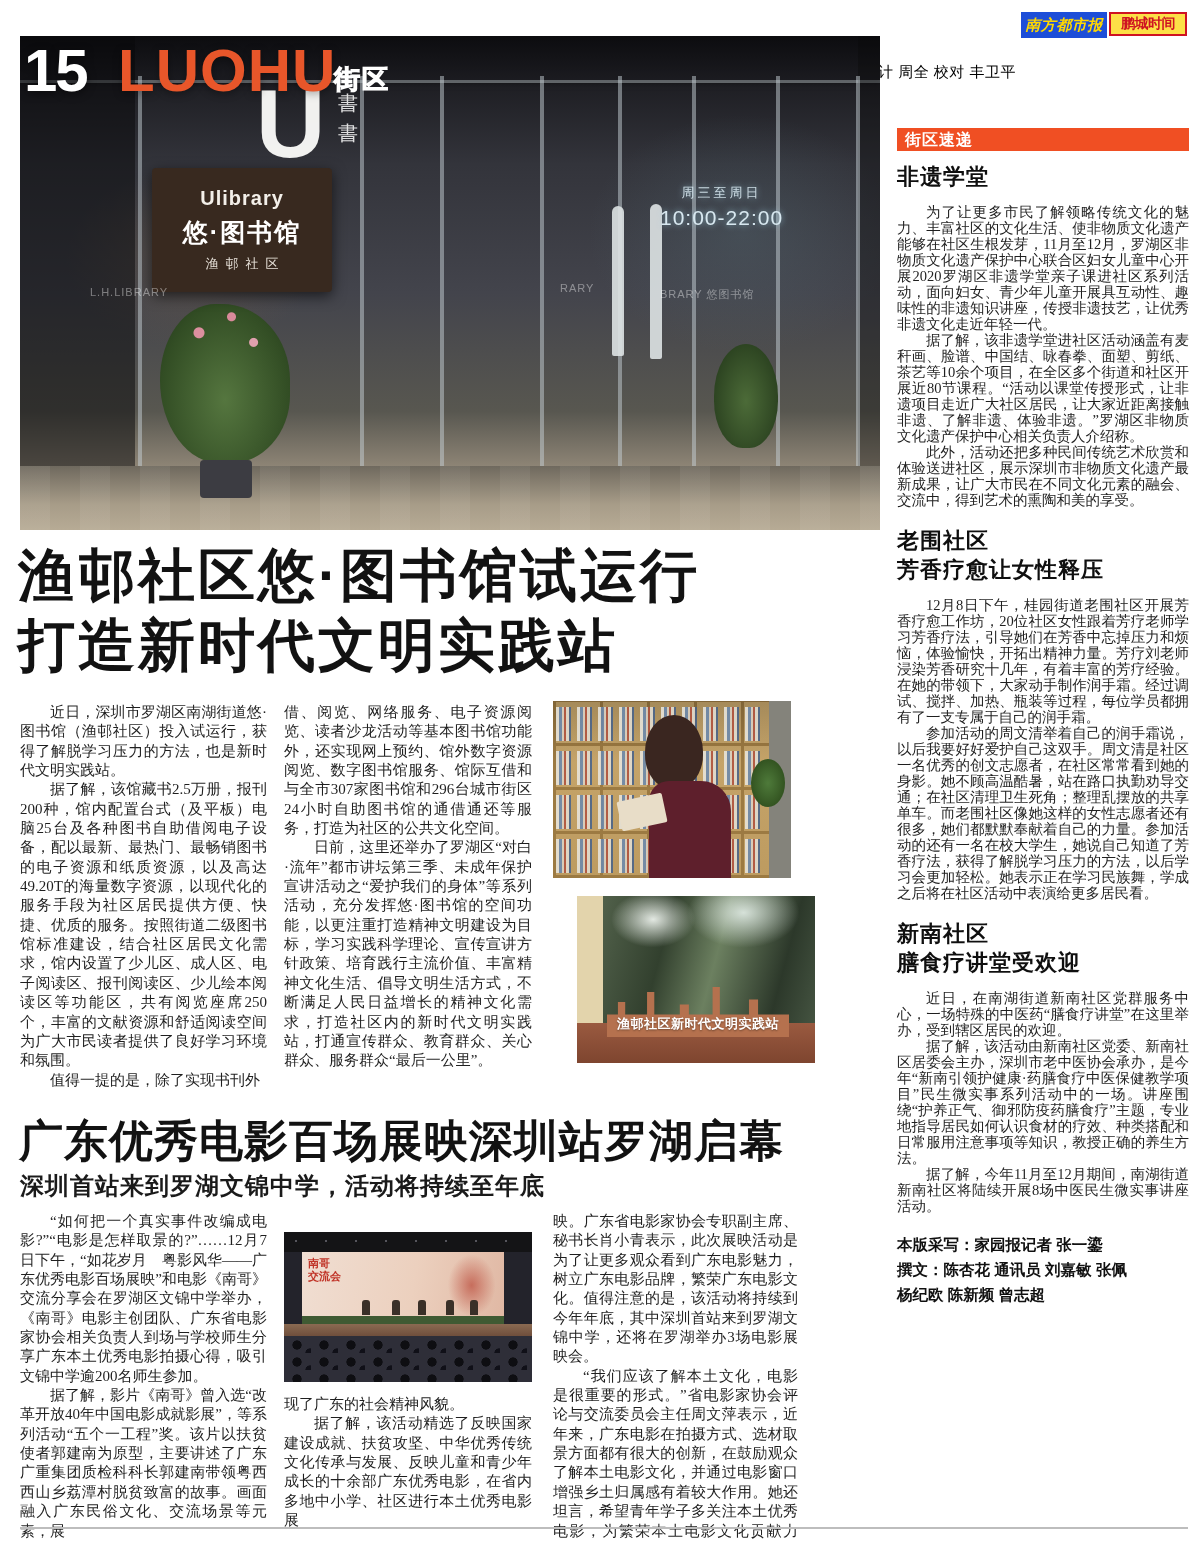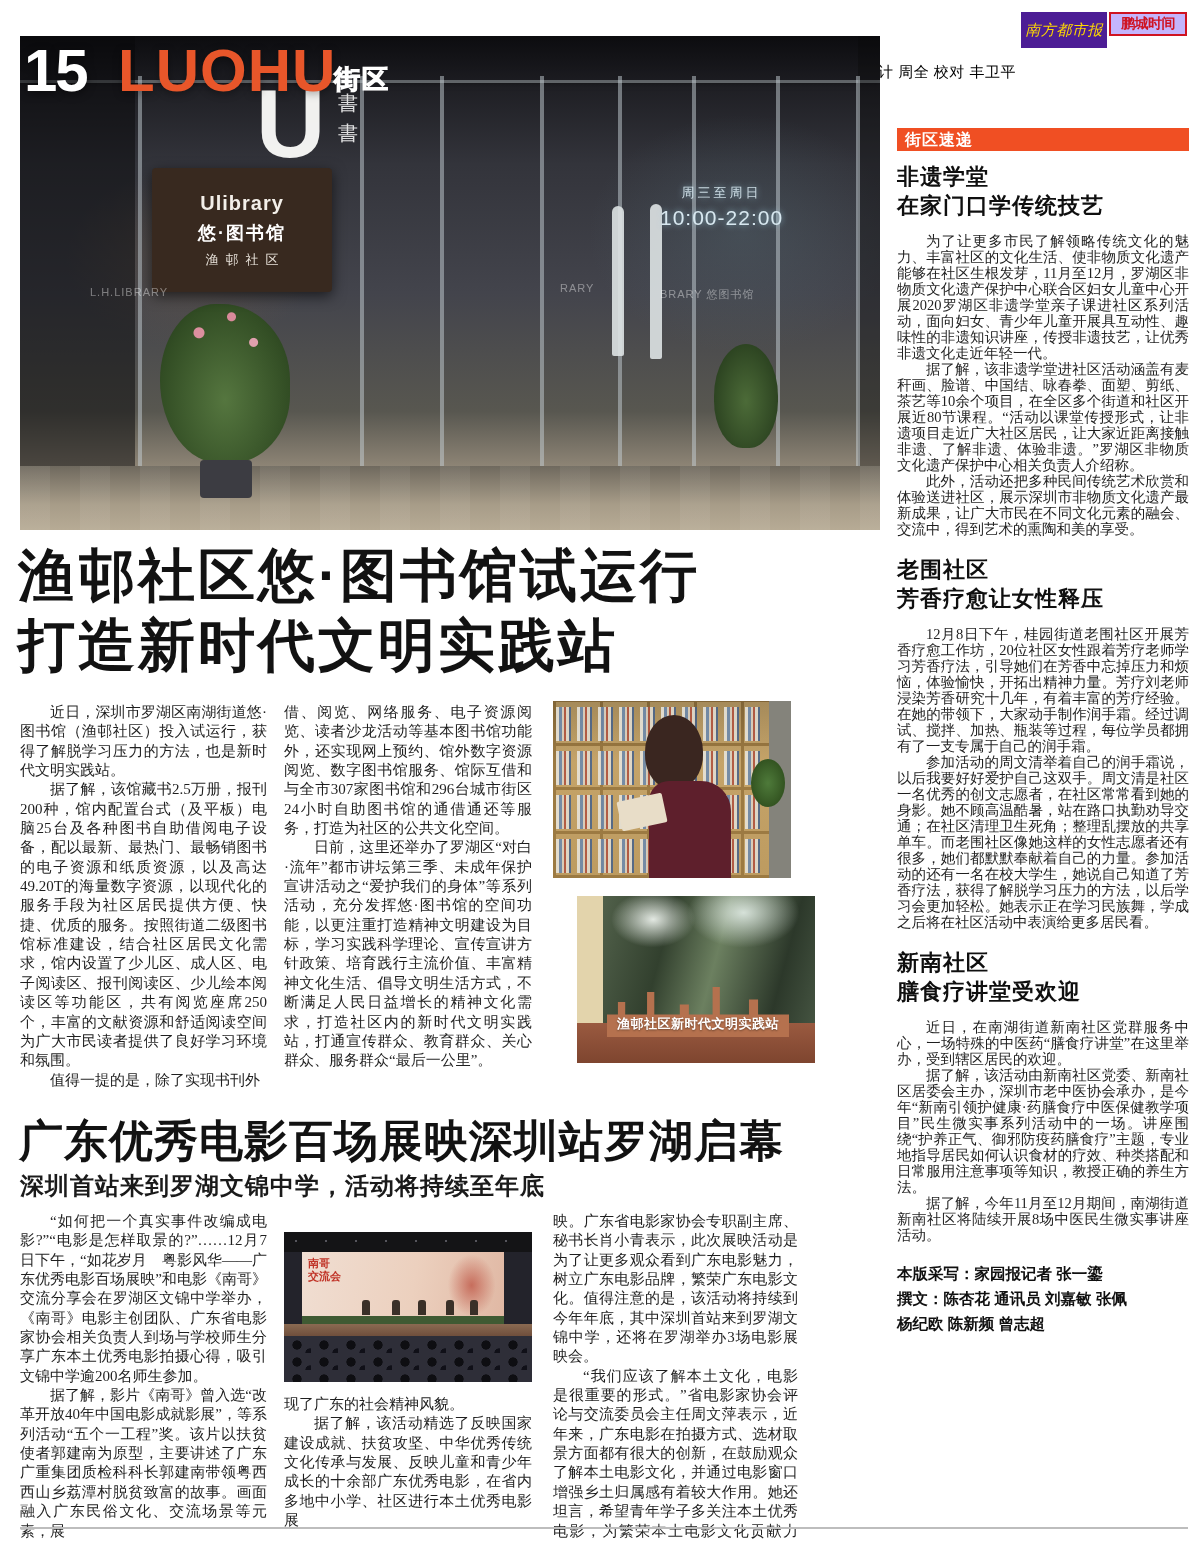--- a/index.html
+++ b/index.html
@@ -1,24 +1,24 @@
 <!DOCTYPE html>
 <html><head>
 <meta charset="utf-8">
 <style>
   html,body{margin:0;padding:0;background:#e9e9e9;}
   .page{position:relative;width:1200px;height:1542px;background:#fff;margin:0 auto;overflow:hidden;
         font-family:"Liberation Sans",sans-serif;color:#1c1c1c;}
 
   
   .mast-meta{position:absolute;top:15px;right:184px;font-size:15px;color:#000;letter-spacing:.5px;margin-top:48px;}
-  .logo-nandu{position:absolute;top:12px;left:1021px;width:86px;height:36px;background:#4c1d95;
-      color:#ffd800;font-weight:normal;font-style:italic;font-size:15px;display:flex;align-items:center;
+  .logo-nandu{position:absolute;top:12px;left:1021px;width:86px;height:26px;background:#1d4ed8;
+      color:#ffd800;font-weight:bold;font-style:italic;font-size:15px;display:flex;align-items:center;
       justify-content:center;letter-spacing:.5px;}
-  .logo-peng{position:absolute;top:12px;left:1109px;width:78px;height:24px;background:#c4b5fd;
+  .logo-peng{position:absolute;top:12px;left:1109px;width:78px;height:24px;background:#fde047;
       border:2px solid #cf1322;box-sizing:border-box;color:#cf1322;font-weight:900;font-size:14px;
       display:flex;align-items:center;justify-content:center;letter-spacing:-.5px;}
 
   
   .hero{position:absolute;left:20px;top:36px;width:860px;height:494px;overflow:hidden;
     background:
       radial-gradient(180px 130px at 20% 45%, rgba(125,100,70,.35), transparent 70%),
       radial-gradient(220px 170px at 84% 40%, rgba(90,115,125,.30), transparent 70%),
       linear-gradient(180deg,#121215 0%,#1d1d22 9%,#33343b 26%,#43444c 52%,#585750 76%,#8d8475 87%,#b2a794 100%);}
   .hero .ceiling{position:absolute;left:0;top:0;right:0;height:44px;
@@ -40,21 +40,21 @@
   .hero-cn{position:absolute;left:314px;top:26px;font-size:26px;font-weight:700;
       color:rgba(255,255,255,.22);-webkit-text-stroke:1.2px #ffffff;letter-spacing:2px;}
   .hero-u{position:absolute;left:236px;top:40px;font-size:96px;font-weight:600;
       color:rgba(250,250,248,.96);line-height:1;}
   .hero-shu{position:absolute;left:318px;top:52px;font-size:20px;color:rgba(255,255,255,.85);
       white-space:pre-line;line-height:30px;font-family:"Liberation Serif",serif;}
   .hero-sign{position:absolute;left:132px;top:132px;width:180px;height:124px;background:#38291f;
       border-radius:4px;box-shadow:0 4px 14px rgba(0,0,0,.6);display:flex;flex-direction:column;
       align-items:center;justify-content:center;gap:6px;}
   .hero-sign .s-en{color:#f3efe9;font-size:20px;font-weight:700;letter-spacing:1px;}
-  .hero-sign .s-cn{color:#ffffff;font-size:18px;font-weight:800;letter-spacing:2px;}
+  .hero-sign .s-cn{color:#ffffff;font-size:25px;font-weight:800;letter-spacing:2px;}
   .hero-sign .s-sub{color:#e8e2da;font-size:13px;letter-spacing:7px;margin-left:7px;}
   .hero-hours{position:absolute;left:640px;top:148px;text-align:center;color:#d8e8f0;
       text-shadow:0 0 6px rgba(160,210,230,.8);}
   .hero-hours .hl{font-size:13px;letter-spacing:3px;opacity:.9;}
   .hero-hours .hv{font-size:21px;letter-spacing:1px;margin-top:4px;}
   .glass-label{position:absolute;font-size:11px;color:rgba(255,255,255,.4);letter-spacing:1px;}
   .gl1{left:70px;top:250px;} .gl2{left:540px;top:246px;} .gl3{left:640px;top:251px;}
   .gate{position:absolute;width:12px;background:rgba(222,227,228,.9);border-radius:6px 6px 2px 2px;}
   .gate1{left:592px;top:170px;height:150px;} .gate2{left:630px;top:168px;height:155px;}
   .plant-big{position:absolute;left:140px;top:268px;width:130px;height:160px;
@@ -270,21 +270,20 @@
     <p class="cont">映。广东省电影家协会专职副主席、秘书长肖小青表示，此次展映活动是为了让更多观众看到广东电影魅力，树立广东电影品牌，繁荣广东电影文化。值得注意的是，该活动将持续到今年年底，其中深圳首站来到罗湖文锦中学，还将在罗湖举办3场电影展映会。</p>
     <p>“我们应该了解本土文化，电影是很重要的形式。”省电影家协会评论与交流委员会主任周文萍表示，近年来，广东电影在拍摄方式、选材取景方面都有很大的创新，在鼓励观众了解本土电影文化，并通过电影窗口增强乡土归属感有着较大作用。她还坦言，希望青年学子多关注本土优秀电影，为繁荣本土电影文化贡献力量。</p>
   </div>
 
   <aside class="sidebar">
     <div class="sb-tag">街区速递</div>
 
     <article class="sb-art">
       <h3 class="sb-title">
         <div>非遗学堂</div>
-        <div>在家门口学传统技艺</div>
       </h3>
       <div class="txt">
         <p>为了让更多市民了解领略传统文化的魅力、丰富社区的文化生活、使非物质文化遗产能够在社区生根发芽，11月至12月，罗湖区非物质文化遗产保护中心联合区妇女儿童中心开展2020罗湖区非遗学堂亲子课进社区系列活动，面向妇女、青少年儿童开展具互动性、趣味性的非遗知识讲座，传授非遗技艺，让优秀非遗文化走近年轻一代。</p>
         <p>据了解，该非遗学堂进社区活动涵盖有麦秆画、脸谱、中国结、咏春拳、面塑、剪纸、茶艺等10余个项目，在全区多个街道和社区开展近80节课程。“活动以课堂传授形式，让非遗项目走近广大社区居民，让大家近距离接触非遗、了解非遗、体验非遗。”罗湖区非物质文化遗产保护中心相关负责人介绍称。</p>
         <p>此外，活动还把多种民间传统艺术欣赏和体验送进社区，展示深圳市非物质文化遗产最新成果，让广大市民在不同文化元素的融会、交流中，得到艺术的熏陶和美的享受。</p>
       </div>
     </article>
 
     <article class="sb-art">
       <h3 class="sb-title">

